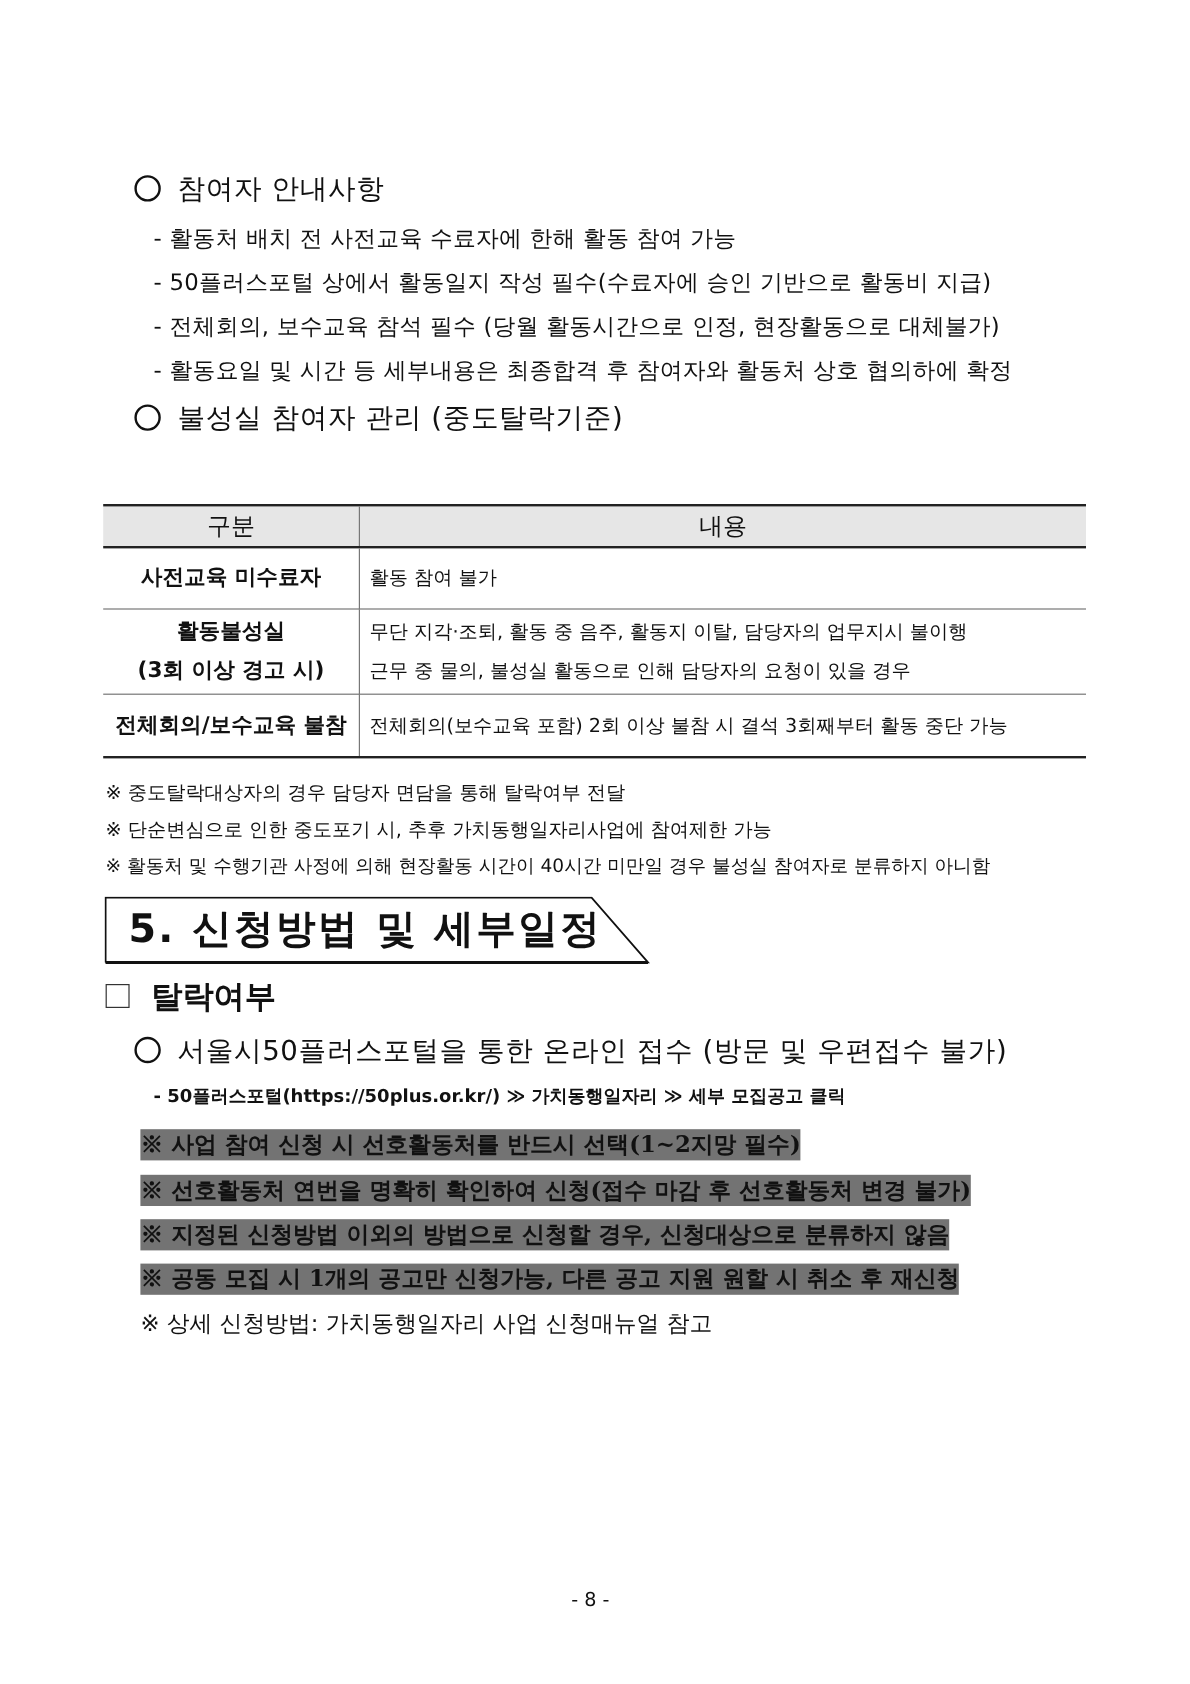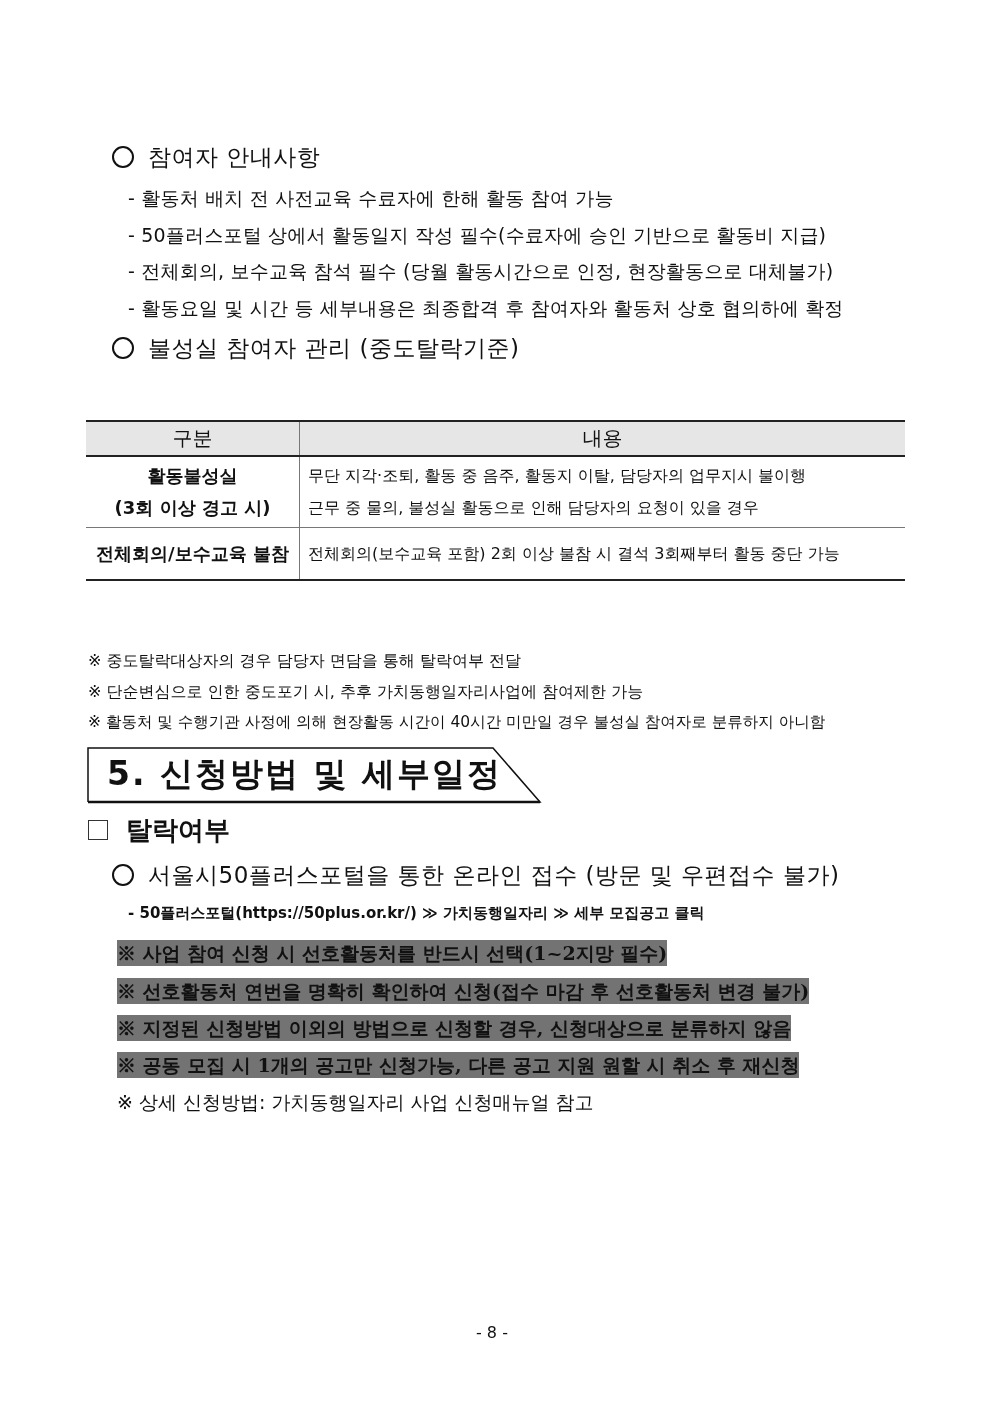--- a/index.html
+++ b/index.html
@@ -44,20 +44,24 @@
 </div>
 
 <table class="table">
   <thead>
     <tr>
       <th style="width:213px;">구분</th>
       <th>내용</th>
     </tr>
   </thead>
   <tbody>
+    <tr class="r1">
+      <td class="cat">사전교육 미수료자</td>
+      <td class="desc">활동 참여 불가</td>
+    </tr>
     <tr class="r3">
       <td class="cat">
         <div style="line-height:32px;">활동불성실</div>
         <div style="line-height:32px;">(3회 이상 경고 시)</div>
       </td>
       <td class="desc">
         <div>무단 지각·조퇴, 활동 중 음주, 활동지 이탈, 담당자의 업무지시 불이행</div>
         <div>근무 중 물의, 불성실 활동으로 인해 담당자의 요청이 있을 경우</div>
       </td>
     </tr>

